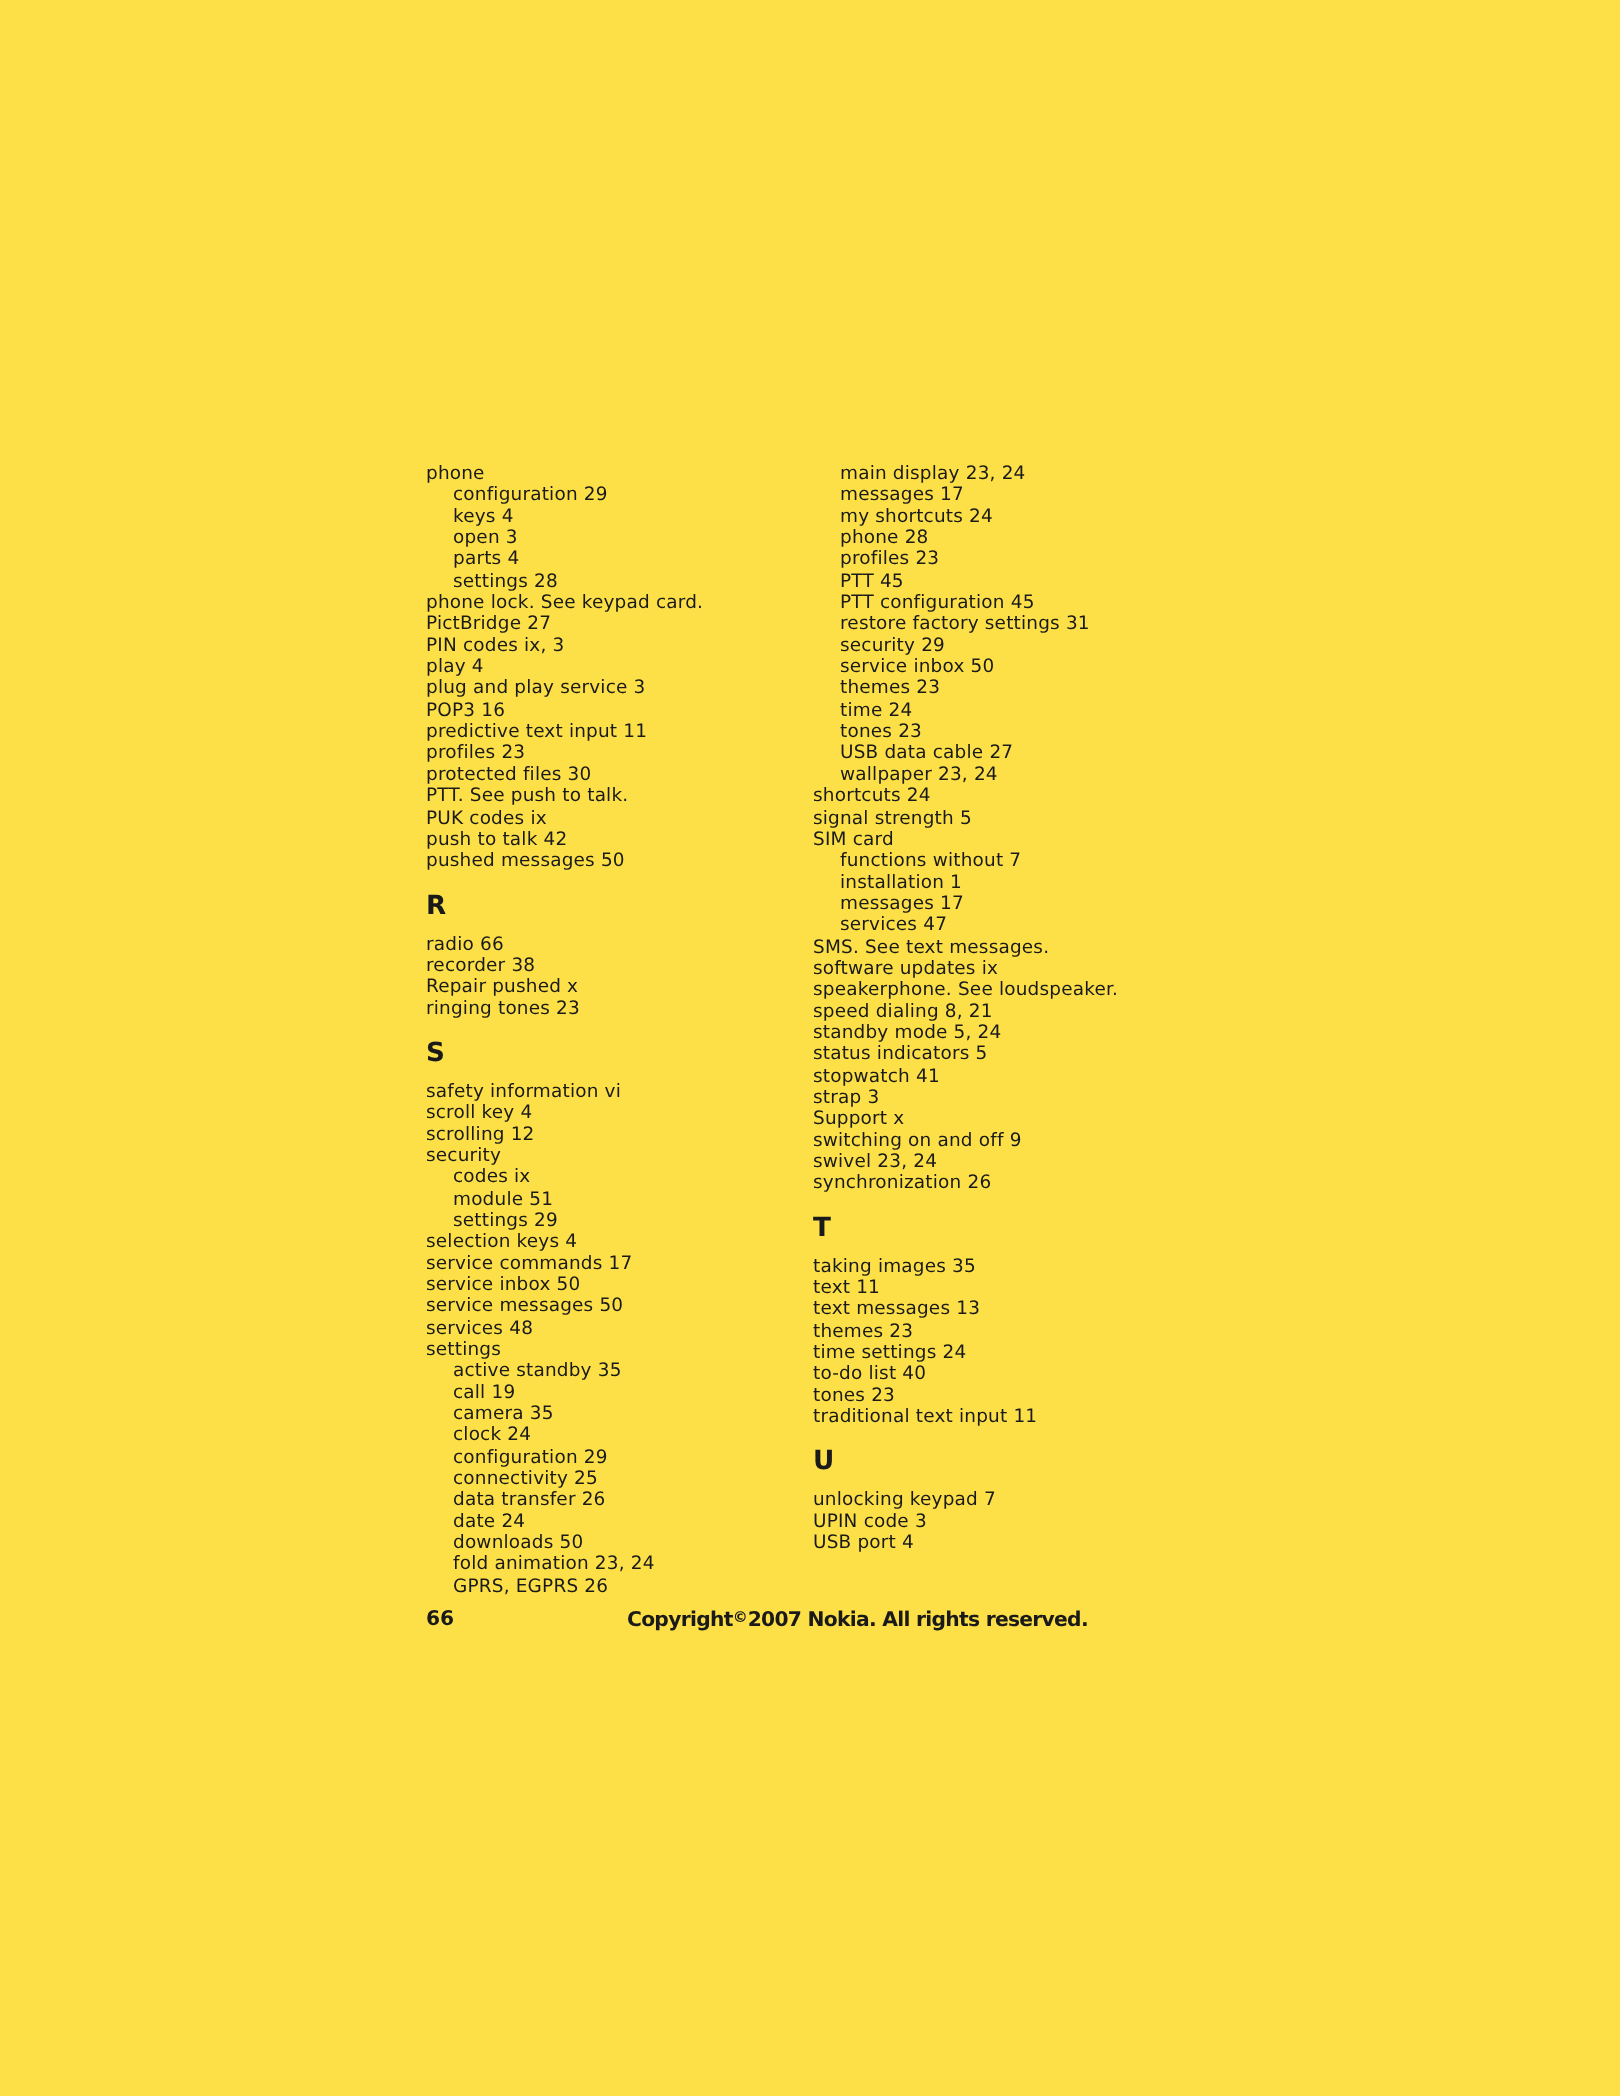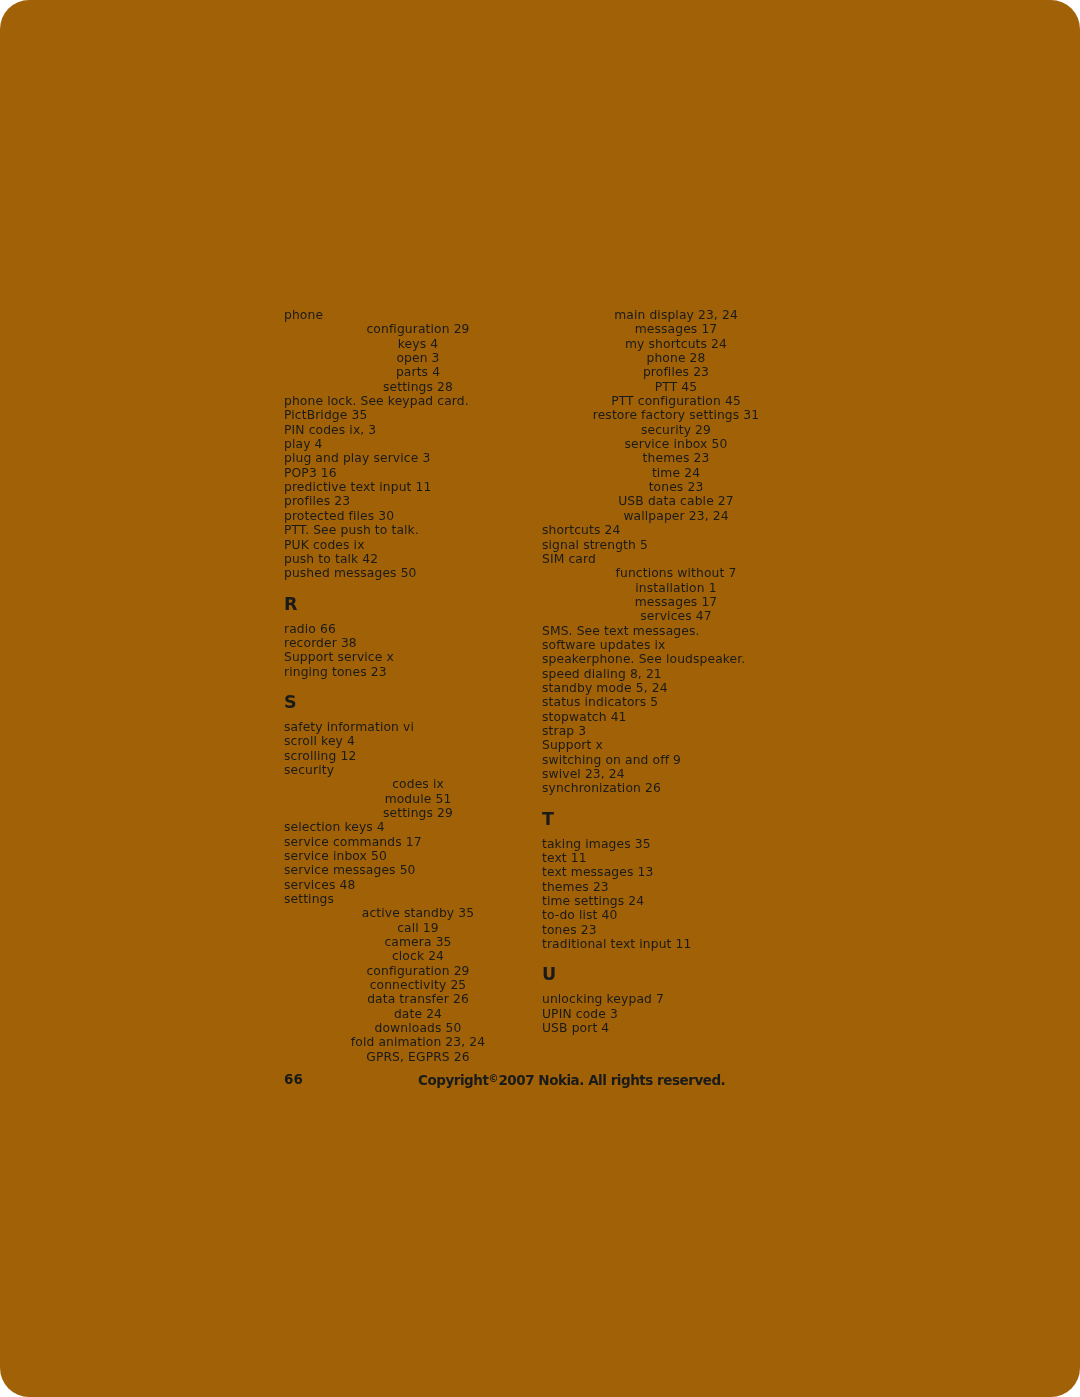--- a/index.html
+++ b/index.html
@@ -15,22 +15,21 @@
     color: #1a1a1a;
     overflow: hidden;
   }
 
   .page {
     position: absolute;
     left: 0;
     top: 0;
     width: 1080px;
     height: 1397px;
-    background: #a16207;
-    border-radius: 29px;
+    background: #fde047;
   }
 
   .index-columns {
     position: absolute;
     left: 284px;
     top: 308px;
     width: 516px;
     height: 748px;
   }
 
@@ -43,21 +42,20 @@
   .col-right { left: 258px; }
 
   .entry {
     font-size: 12.3px;
     line-height: 14.35px;
     white-space: nowrap;
     letter-spacing: 0.01em;
   }
   .entry.sub {
     padding-left: 18px;
-    text-align: center;
   }
 
   .section-letter {
     font-size: 17.5px;
     line-height: 20px;
     font-weight: bold;
     letter-spacing: 0.01em;
     margin-top: 13px;
     margin-bottom: 8px;
   }
@@ -105,36 +103,36 @@
   <div class="index-columns">
 
     <div class="col col-left">
         <div class="entry">phone</div>
         <div class="entry sub">configuration 29</div>
         <div class="entry sub">keys 4</div>
         <div class="entry sub">open 3</div>
         <div class="entry sub">parts 4</div>
         <div class="entry sub">settings 28</div>
         <div class="entry">phone lock. See keypad card.</div>
-        <div class="entry">PictBridge 35</div>
+        <div class="entry">PictBridge 27</div>
         <div class="entry">PIN codes ix, 3</div>
         <div class="entry">play 4</div>
         <div class="entry">plug and play service 3</div>
         <div class="entry">POP3 16</div>
         <div class="entry">predictive text input 11</div>
         <div class="entry">profiles 23</div>
         <div class="entry">protected files 30</div>
         <div class="entry">PTT. See push to talk.</div>
         <div class="entry">PUK codes ix</div>
         <div class="entry">push to talk 42</div>
         <div class="entry">pushed messages 50</div>
         <div class="section-letter">R</div>
         <div class="entry">radio 66</div>
         <div class="entry">recorder 38</div>
-        <div class="entry">Support service x</div>
+        <div class="entry">Repair pushed x</div>
         <div class="entry">ringing tones 23</div>
         <div class="section-letter">S</div>
         <div class="entry">safety information vi</div>
         <div class="entry">scroll key 4</div>
         <div class="entry">scrolling 12</div>
         <div class="entry">security</div>
         <div class="entry sub">codes ix</div>
         <div class="entry sub">module 51</div>
         <div class="entry sub">settings 29</div>
         <div class="entry">selection keys 4</div>

